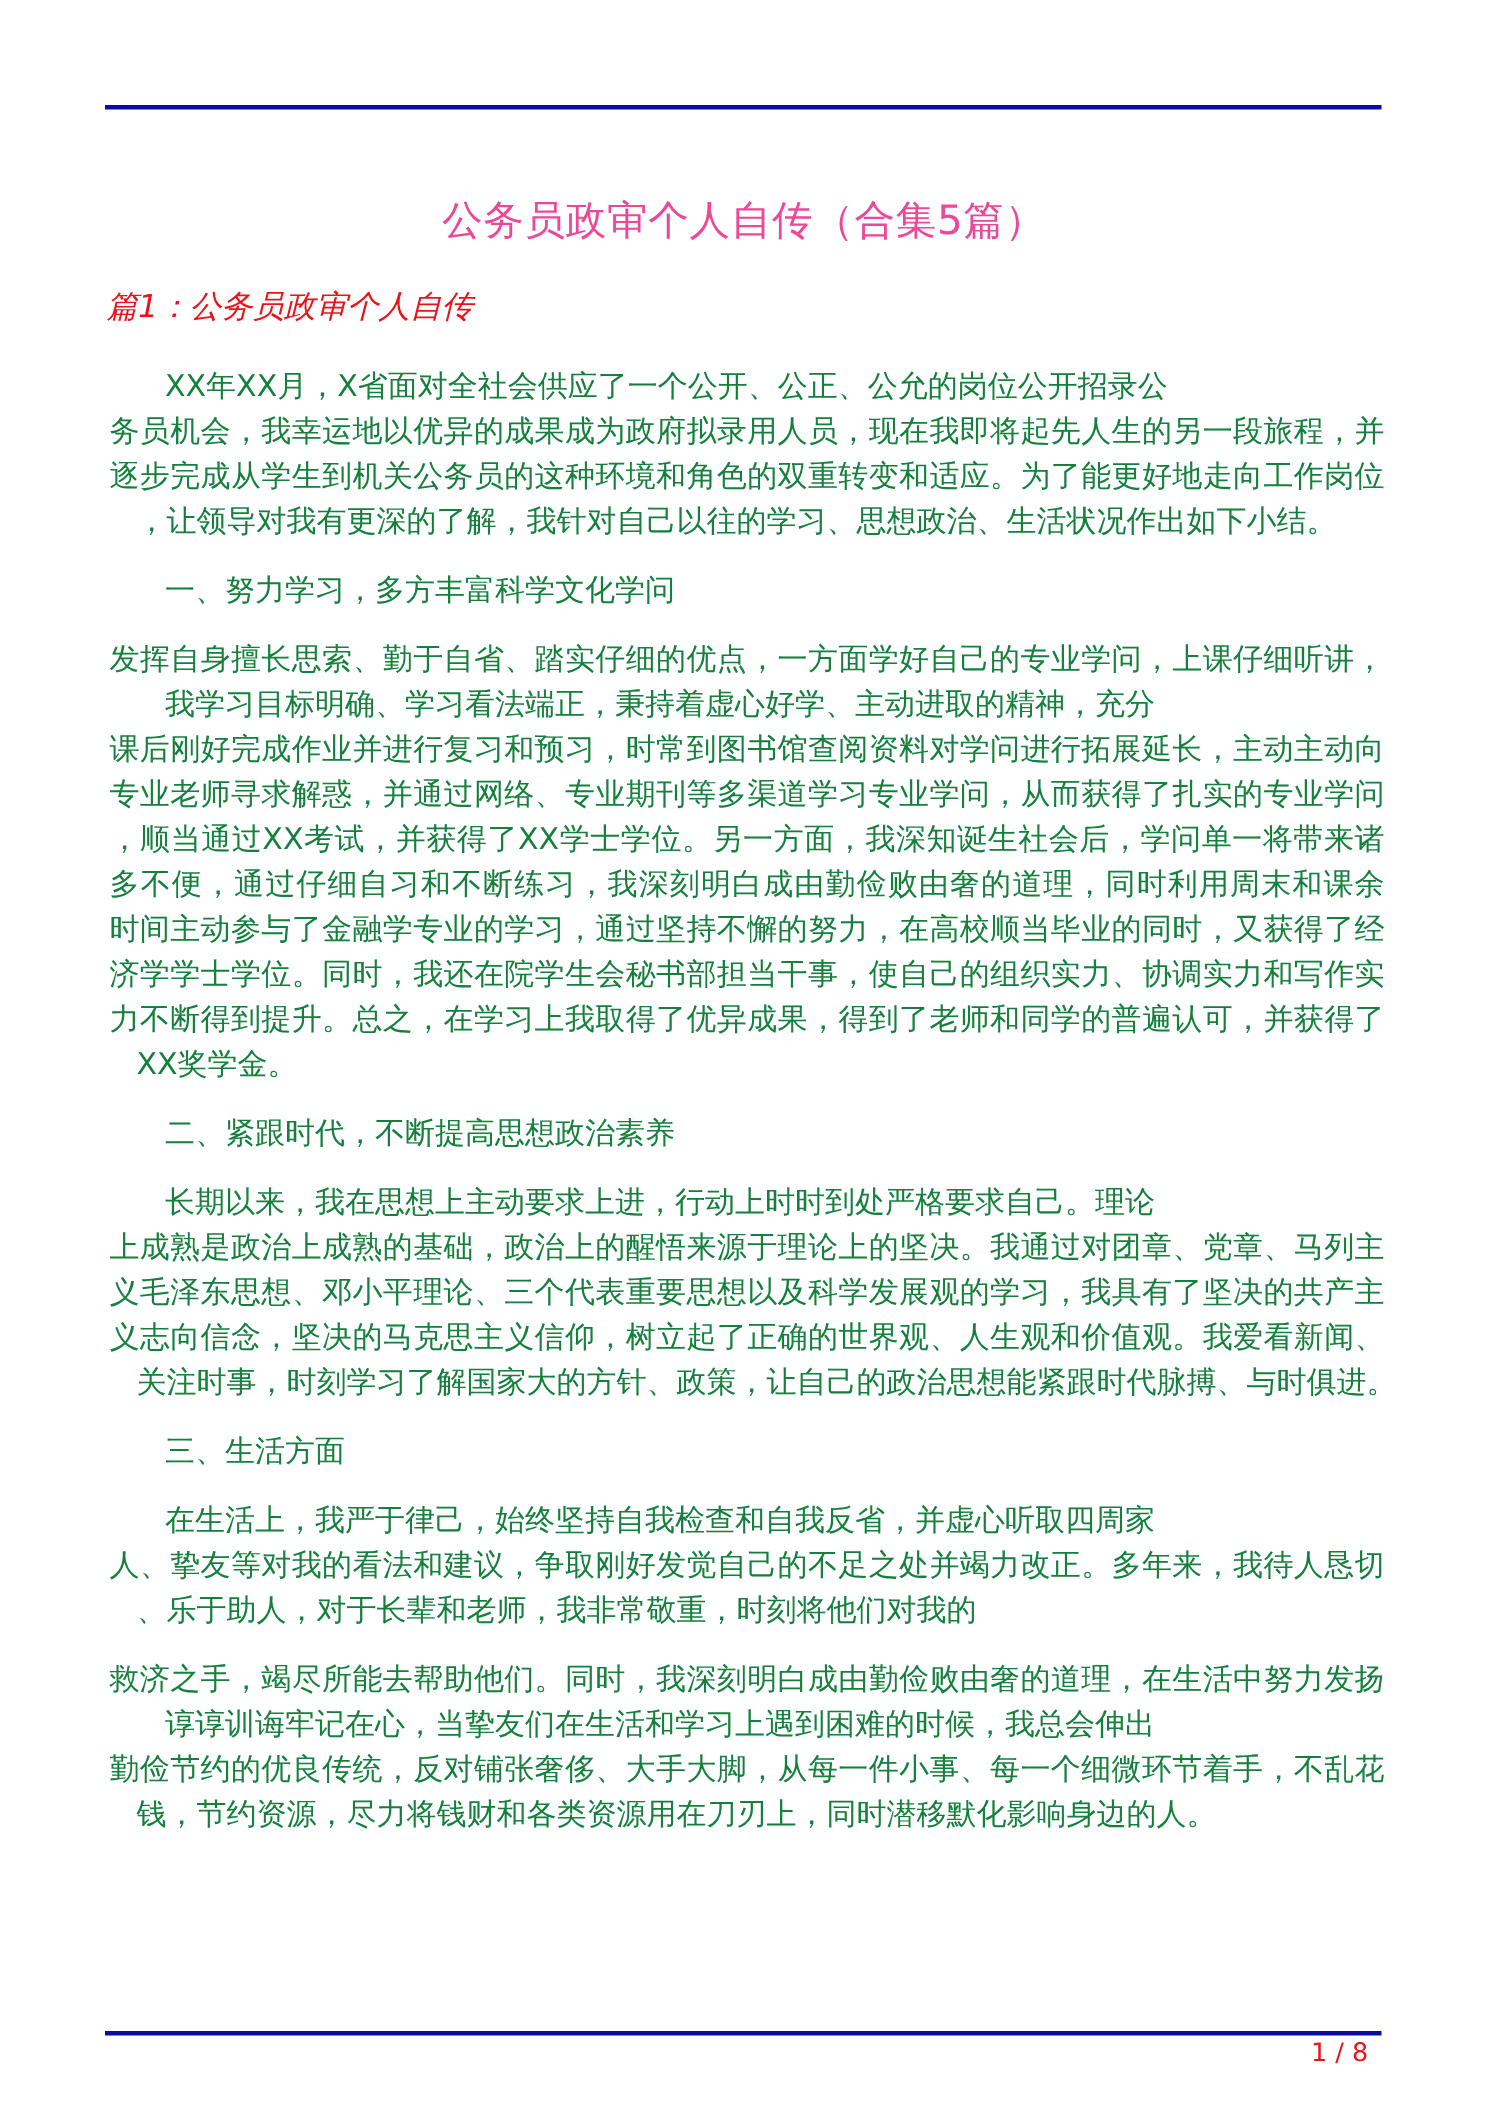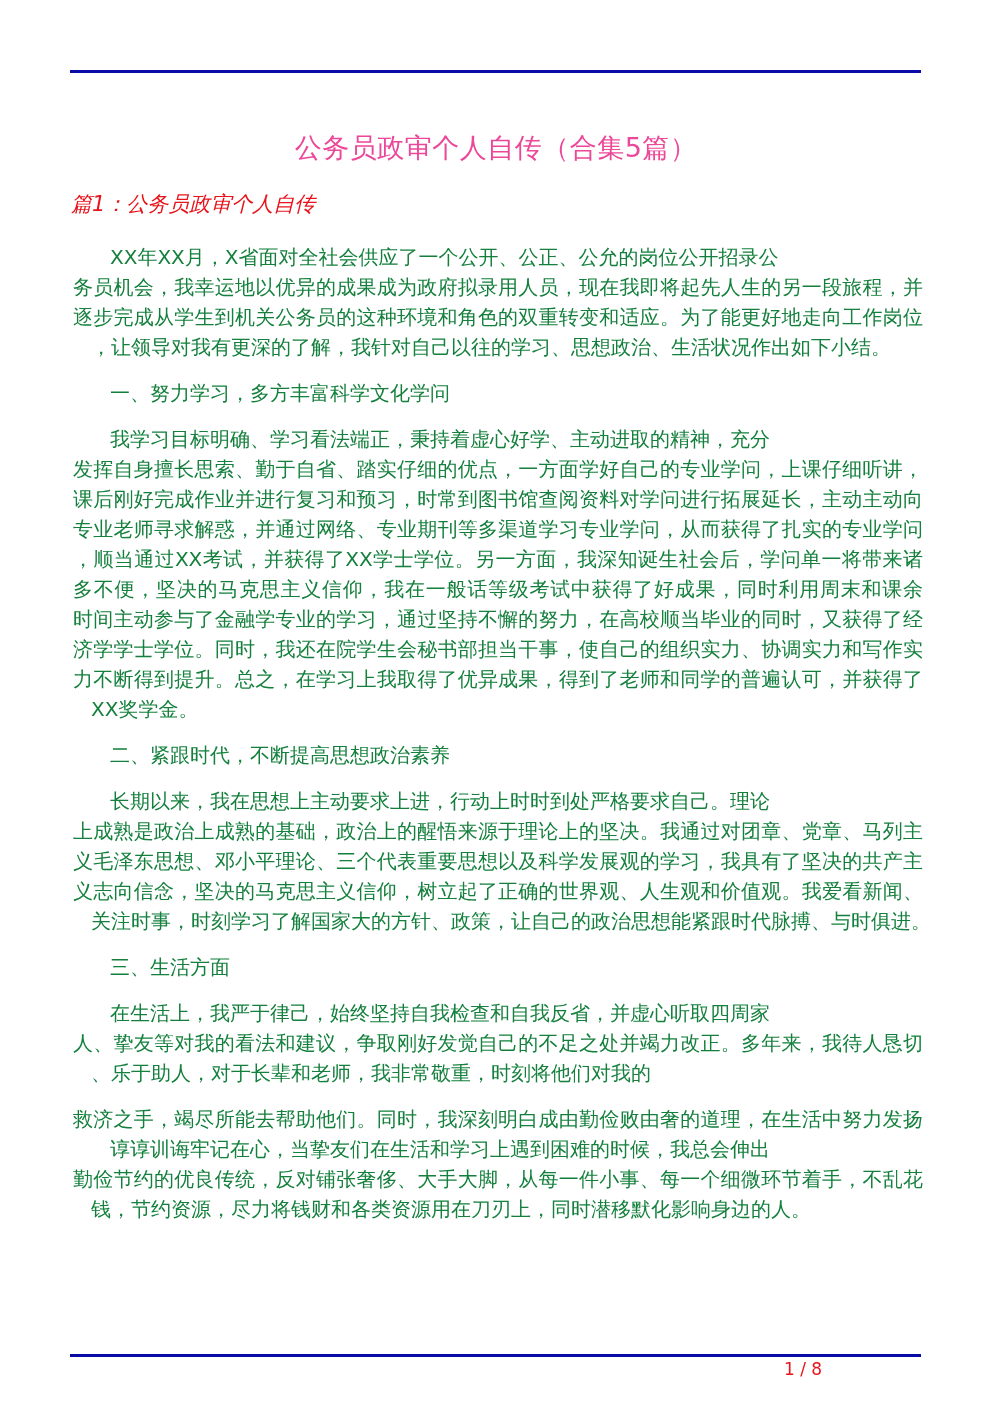--- a/index.html
+++ b/index.html
@@ -70,21 +70,21 @@
       text-align-last: left;
       margin-left: 18px;
     }
     .subheading {
       margin: 0 0 16px 0;
       padding-left: 37px;
     }
     .page-number {
       position: absolute;
       top: 1358px;
-      left: 784px;
+      left: 874px;
       font-size: 17px;
       line-height: 22px;
       color: #e8141c;
     }
   </style>
 </head>
 <body>
 
 <div class="rule top"></div>
 
@@ -97,26 +97,26 @@
   <div class="para">
     <span class="line first">XX年XX月，X省面对全社会供应了一个公开、公正、公允的岗位公开招录公</span>
     <span class="line">务员机会，我幸运地以优异的成果成为政府拟录用人员，现在我即将起先人生的另一段旅程，并</span>
     <span class="line">逐步完成从学生到机关公务员的这种环境和角色的双重转变和适应。为了能更好地走向工作岗位</span>
     <span class="line last">，让领导对我有更深的了解，我针对自己以往的学习、思想政治、生活状况作出如下小结。</span>
   </div>
 
   <div class="subheading">一、努力学习，多方丰富科学文化学问</div>
 
   <div class="para">
+    <span class="line">发挥自身擅长思索、勤于自省、踏实仔细的优点，一方面学好自己的专业学问，上课仔细听讲，</span>
     <span class="line first">我学习目标明确、学习看法端正，秉持着虚心好学、主动进取的精神，充分</span>
-    <span class="line">发挥自身擅长思索、勤于自省、踏实仔细的优点，一方面学好自己的专业学问，上课仔细听讲，</span>
     <span class="line">课后刚好完成作业并进行复习和预习，时常到图书馆查阅资料对学问进行拓展延长，主动主动向</span>
     <span class="line">专业老师寻求解惑，并通过网络、专业期刊等多渠道学习专业学问，从而获得了扎实的专业学问</span>
     <span class="line">，顺当通过XX考试，并获得了XX学士学位。另一方面，我深知诞生社会后，学问单一将带来诸</span>
-    <span class="line">多不便，坚决的马克思主义信仰，我在一般话等级考试中获得了好成果，同时利用周末和课余</span>
+    <span class="line">多不便，通过仔细自习和不断练习，我深刻明白成由勤俭败由奢的道理，同时利用周末和课余</span>
     <span class="line">时间主动参与了金融学专业的学习，通过坚持不懈的努力，在高校顺当毕业的同时，又获得了经</span>
     <span class="line">济学学士学位。同时，我还在院学生会秘书部担当干事，使自己的组织实力、协调实力和写作实</span>
     <span class="line">力不断得到提升。总之，在学习上我取得了优异成果，得到了老师和同学的普遍认可，并获得了</span>
     <span class="line last">XX奖学金。</span>
   </div>
 
   <div class="subheading">二、紧跟时代，不断提高思想政治素养</div>
 
   <div class="para">
     <span class="line first">长期以来，我在思想上主动要求上进，行动上时时到处严格要求自己。理论</span>

